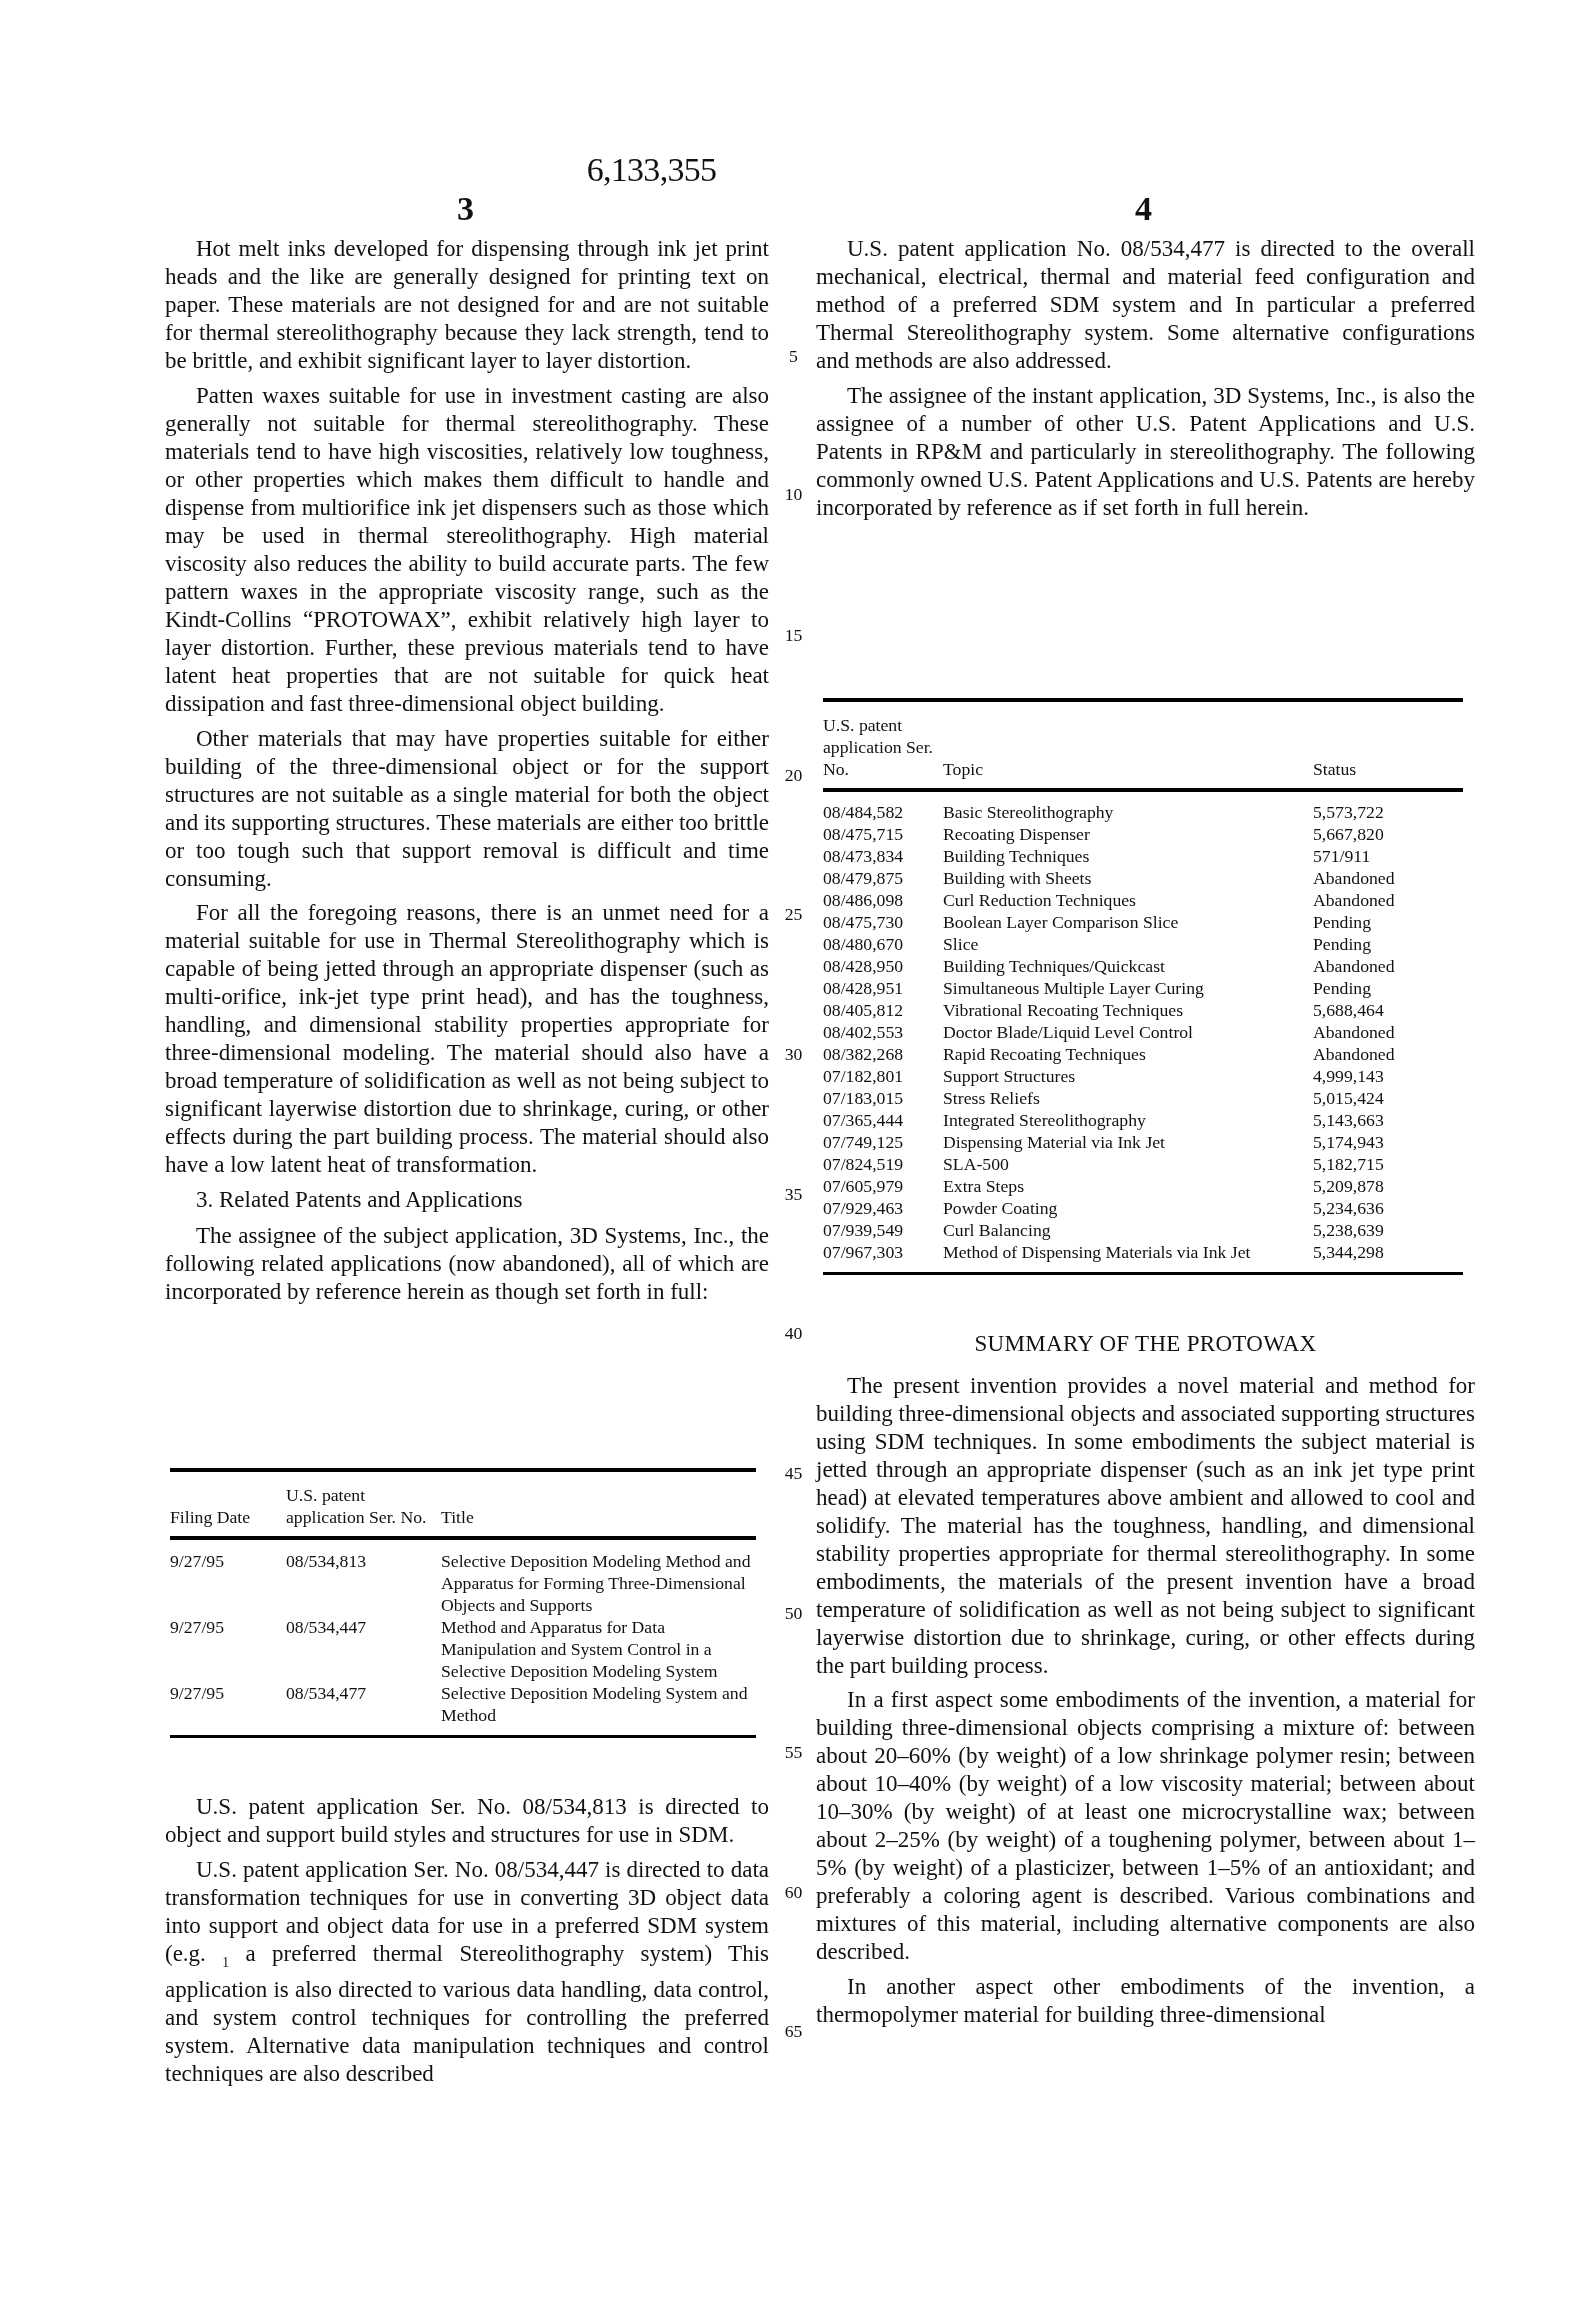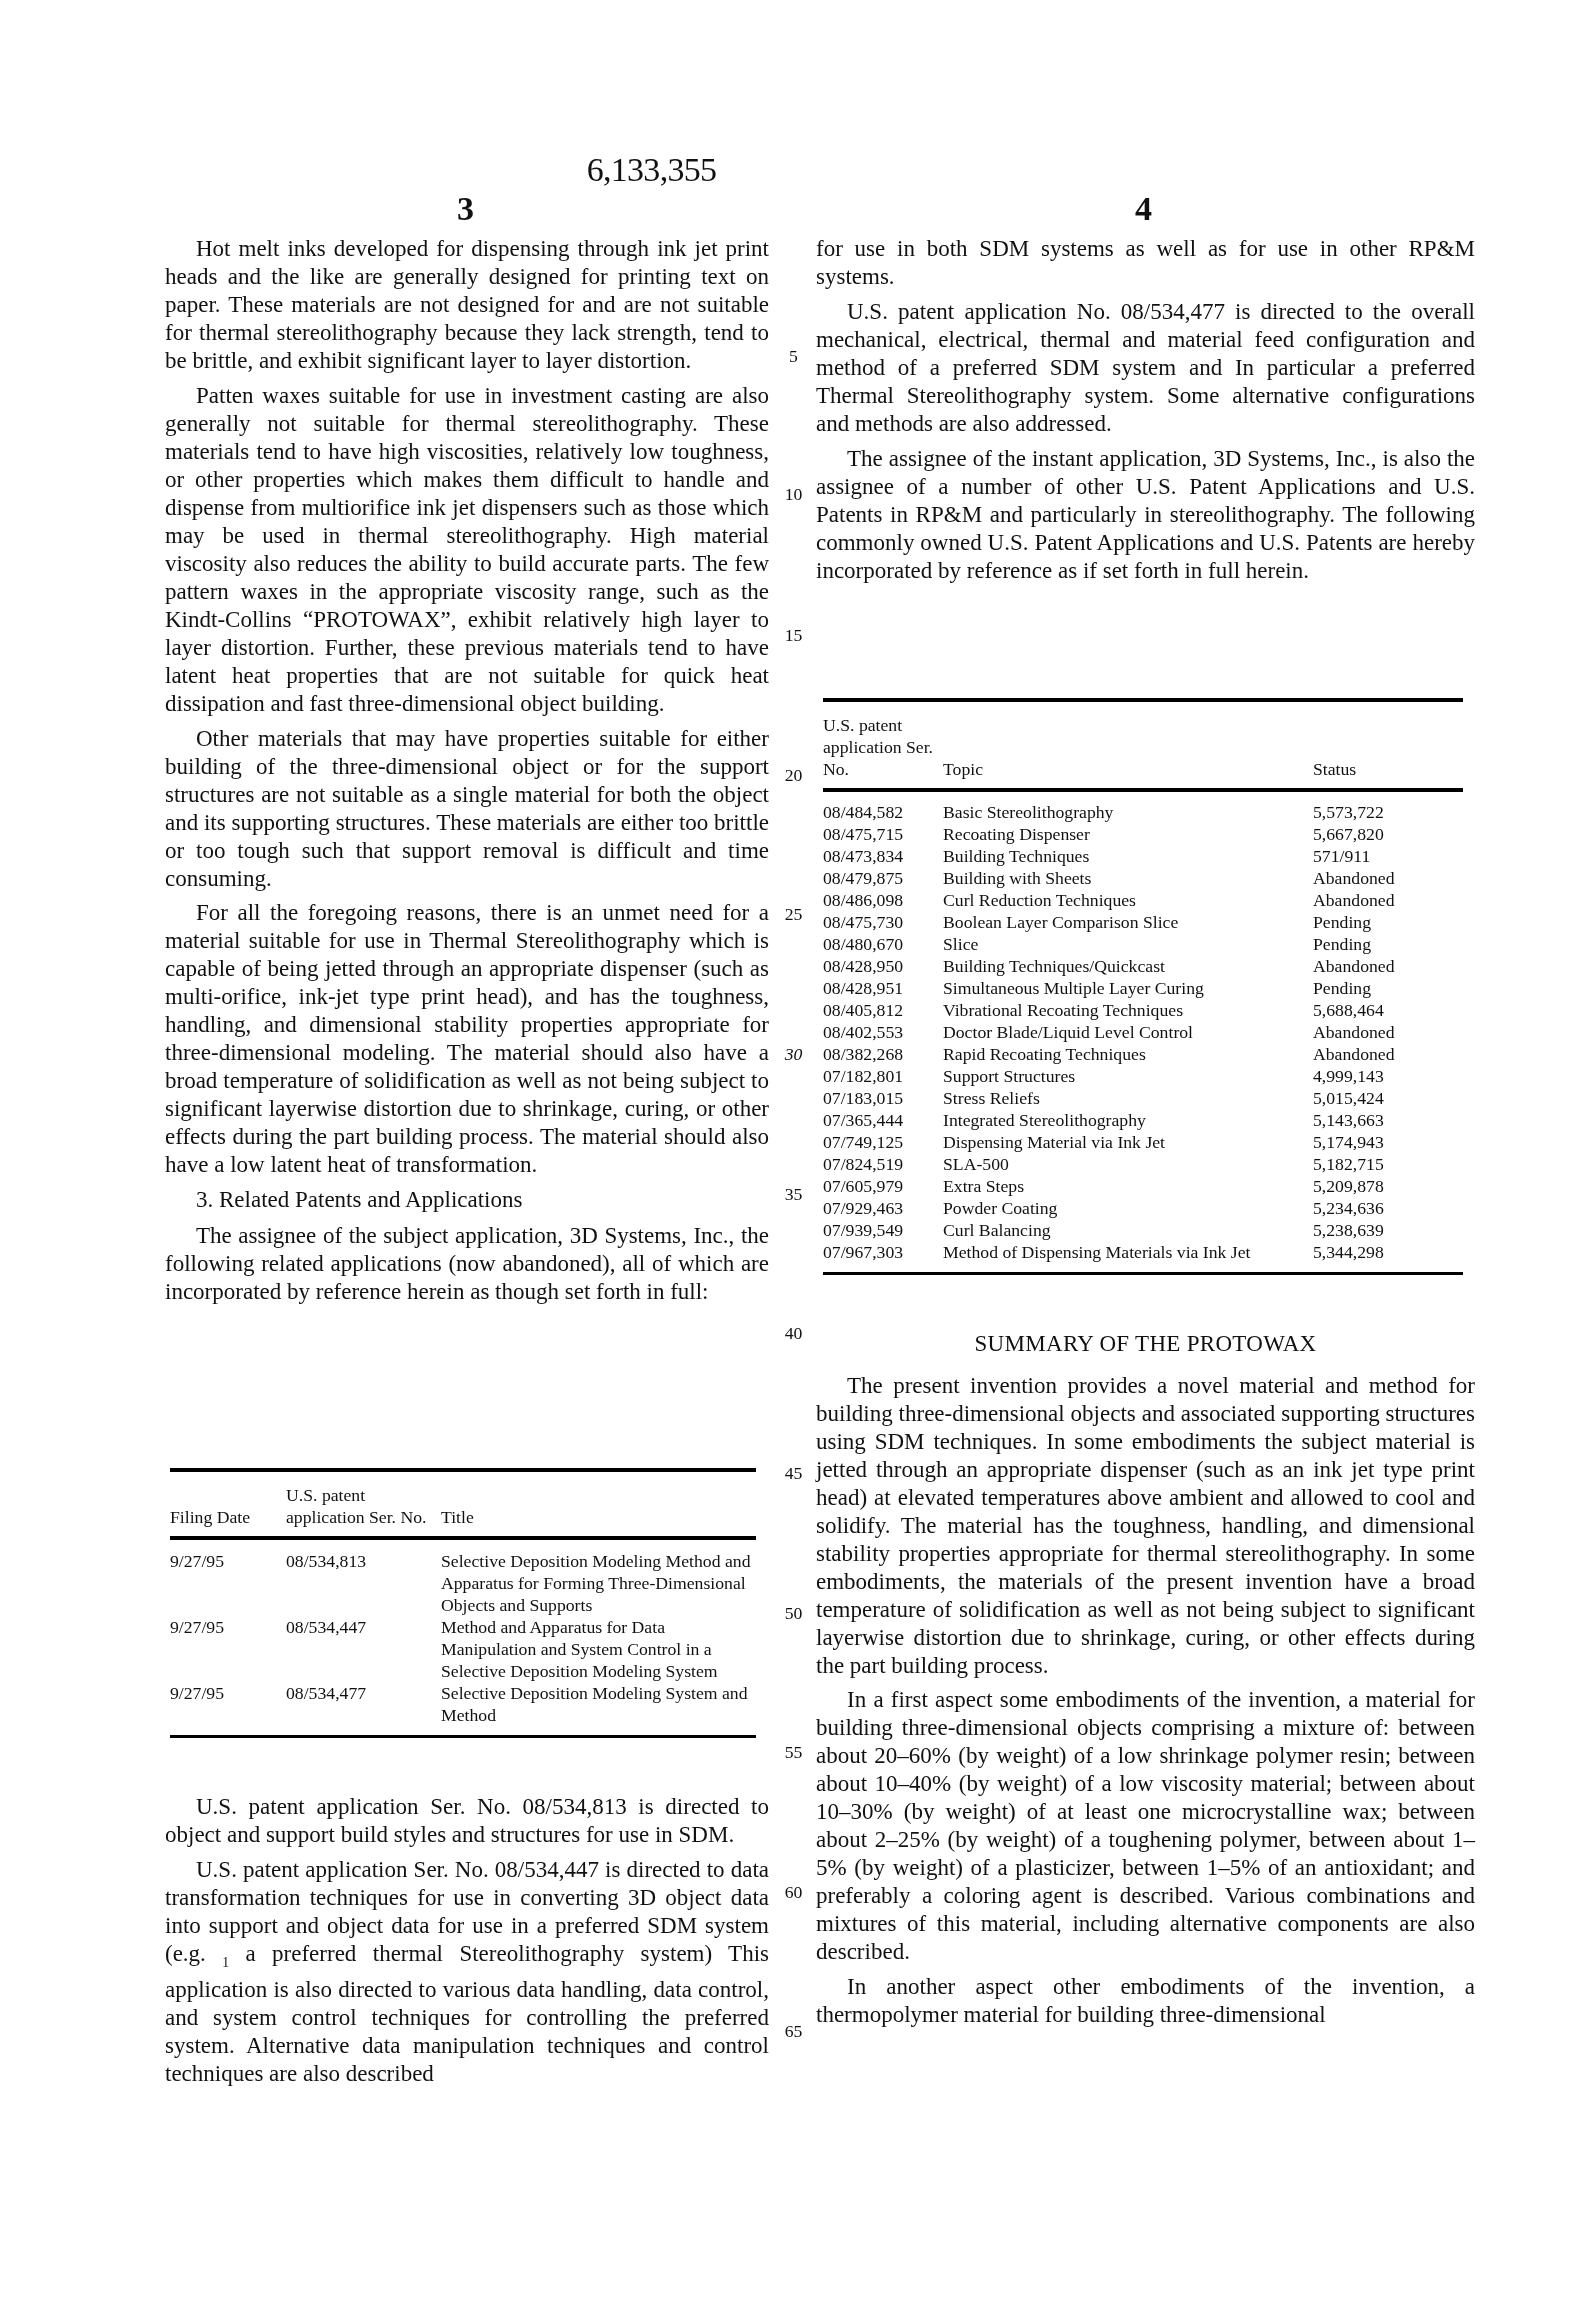--- a/index.html
+++ b/index.html
@@ -78,32 +78,31 @@
   <p>U.S. patent application Ser. No. 08/534,813 is directed to object and support build styles and structures for use in SDM.</p>
   <p><span>U.S. patent application Ser. No. 08/534,447 is directed to data transformation techniques for use in converting 3D object data into support and object data for use in a preferred SDM system (e.g.</span> <span class="sub">1</span> <span>a preferred thermal Stereolithography system) This application is also directed to various data handling, data control, and system control techniques for controlling the preferred system. Alternative data manipulation techniques and control techniques are also described</span></p>
 </div>
 
 <div id="linenos">
     <div class="lineno" style="top: 346px;">5</div>
     <div class="lineno" style="top: 484px;">10</div>
     <div class="lineno" style="top: 625px;">15</div>
     <div class="lineno" style="top: 765px;">20</div>
     <div class="lineno" style="top: 904px;">25</div>
-    <div class="lineno" style="top: 1044px; font-style: italic;">30</div>
+    <div class="lineno" style="top: 1044px;">30</div>
     <div class="lineno" style="top: 1184px;">35</div>
     <div class="lineno" style="top: 1323px; text-align: center;">40</div>
     <div class="lineno" style="top: 1463px;">45</div>
     <div class="lineno" style="top: 1603px;">50</div>
     <div class="lineno" style="top: 1742px;">55</div>
     <div class="lineno" style="top: 1882px;">60</div>
     <div class="lineno" style="top: 2021px;">65</div>
   </div>
 
 <div class="col right" style="top:235px;">
-  <p class="noindent">for use in both SDM systems as well as for use in other RP&amp;M systems.</p>
   <p>U.S. patent application No. 08/534,477 is directed to the overall mechanical, electrical, thermal and material feed configuration and method of a preferred SDM system and In particular a preferred Thermal Stereolithography system. Some alternative configurations and methods are also addressed.</p>
   <p>The assignee of the instant application, 3D Systems, Inc., is also the assignee of a number of other U.S. Patent Applications and U.S. Patents in RP&amp;M and particularly in stereolithography. The following commonly owned U.S. Patent Applications and U.S. Patents are hereby incorporated by reference as if set forth in full herein.</p>
 </div>
 
 <div class="tbl-right">
   <table>
     <thead>
       <tr class="rule-top rule-mid">
         <th style="width:120px;">U.S. patent application Ser. No.</th>
         <th style="width:370px;">Topic</th>

